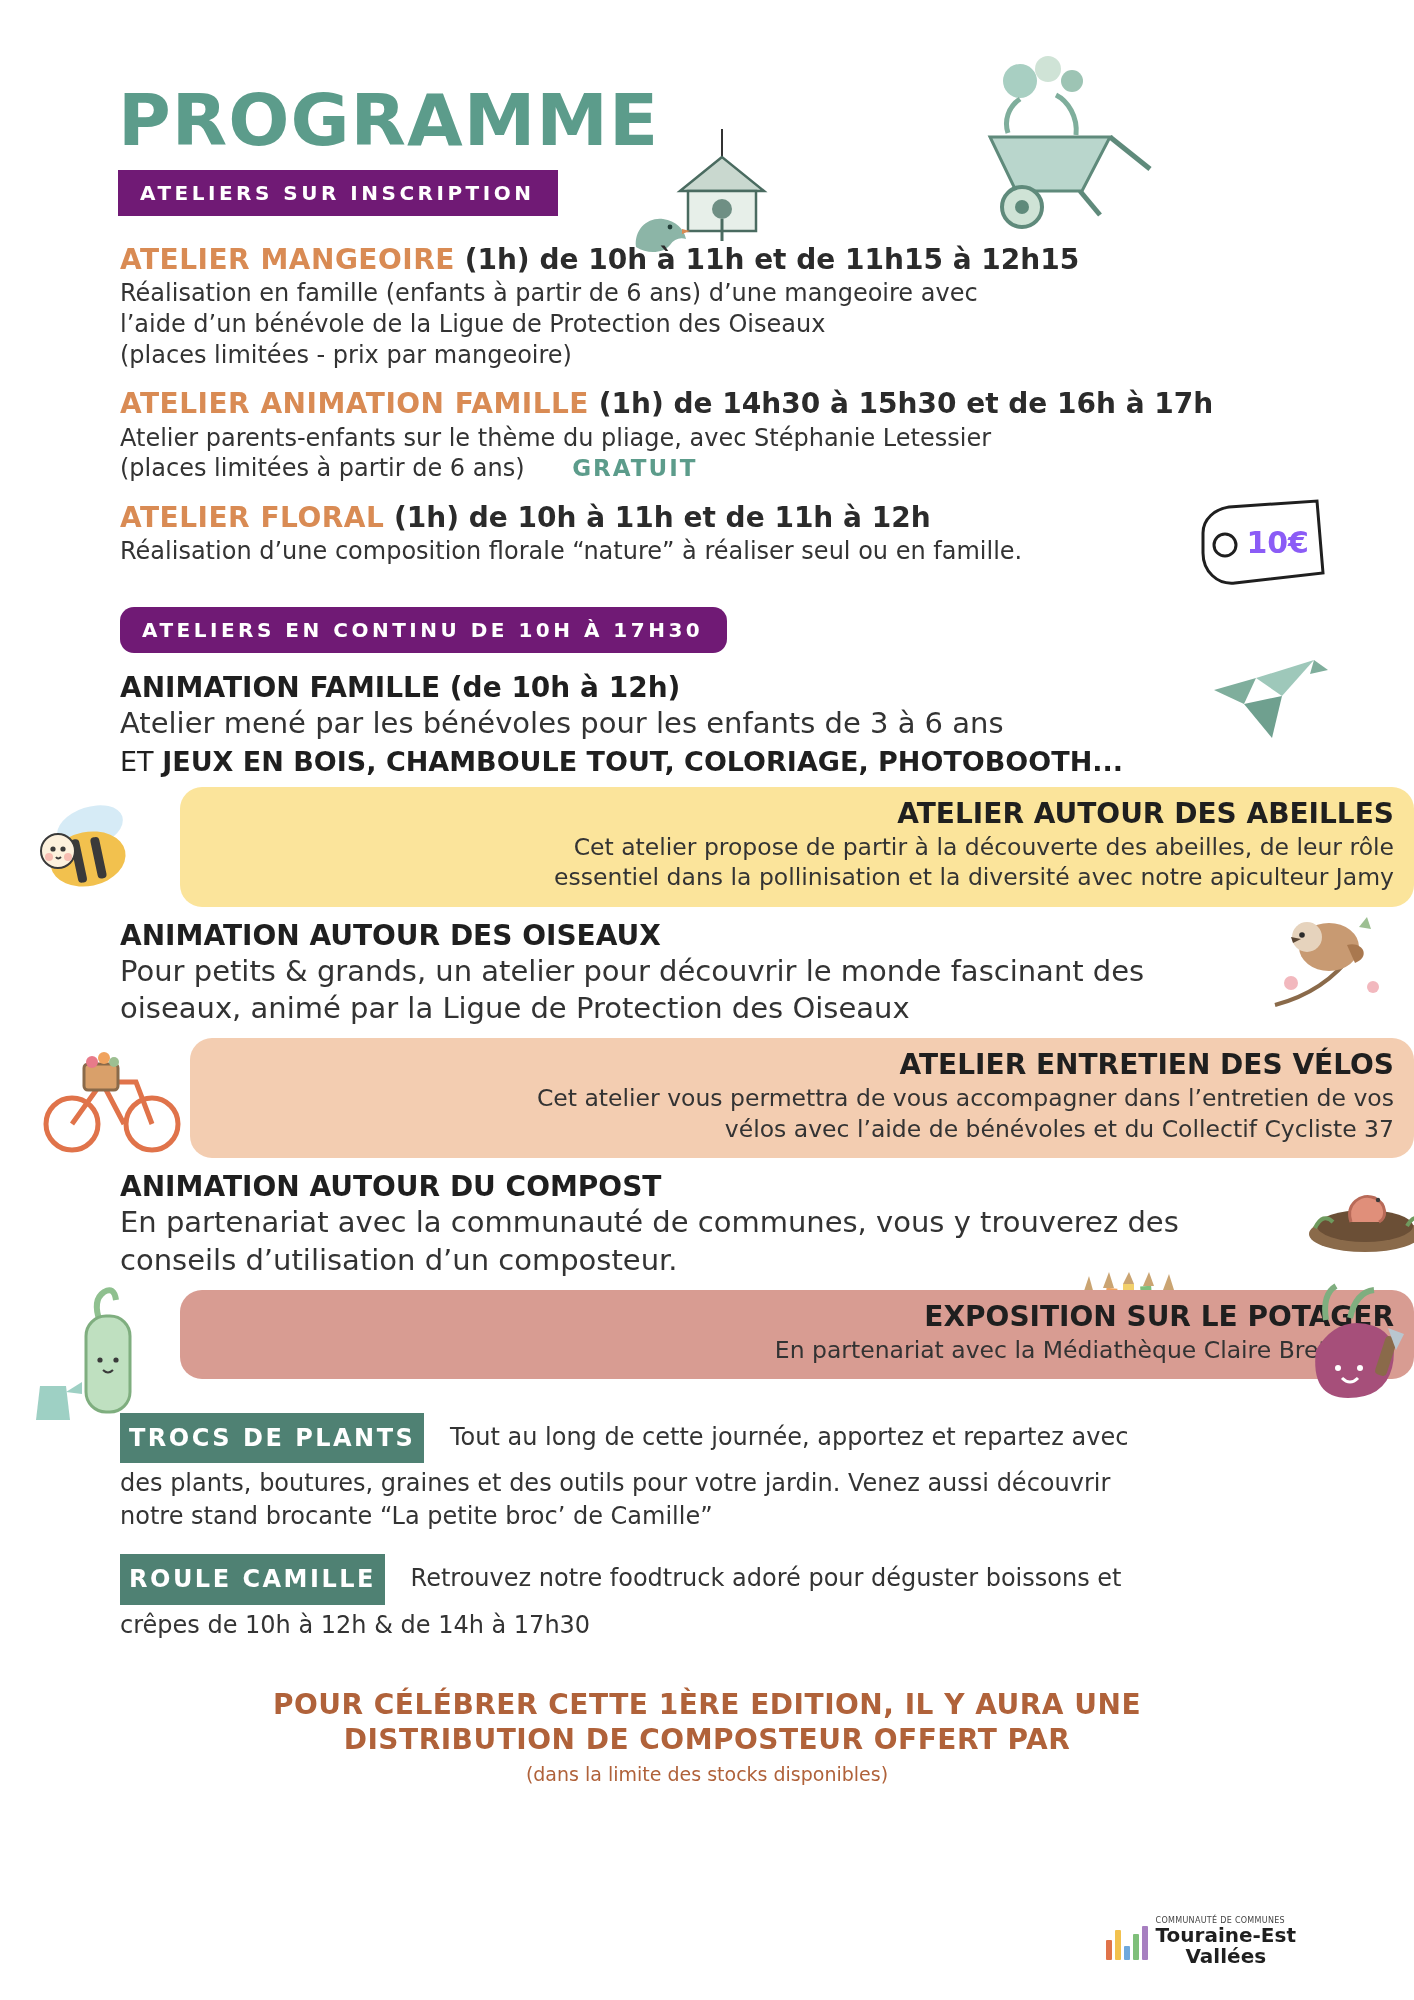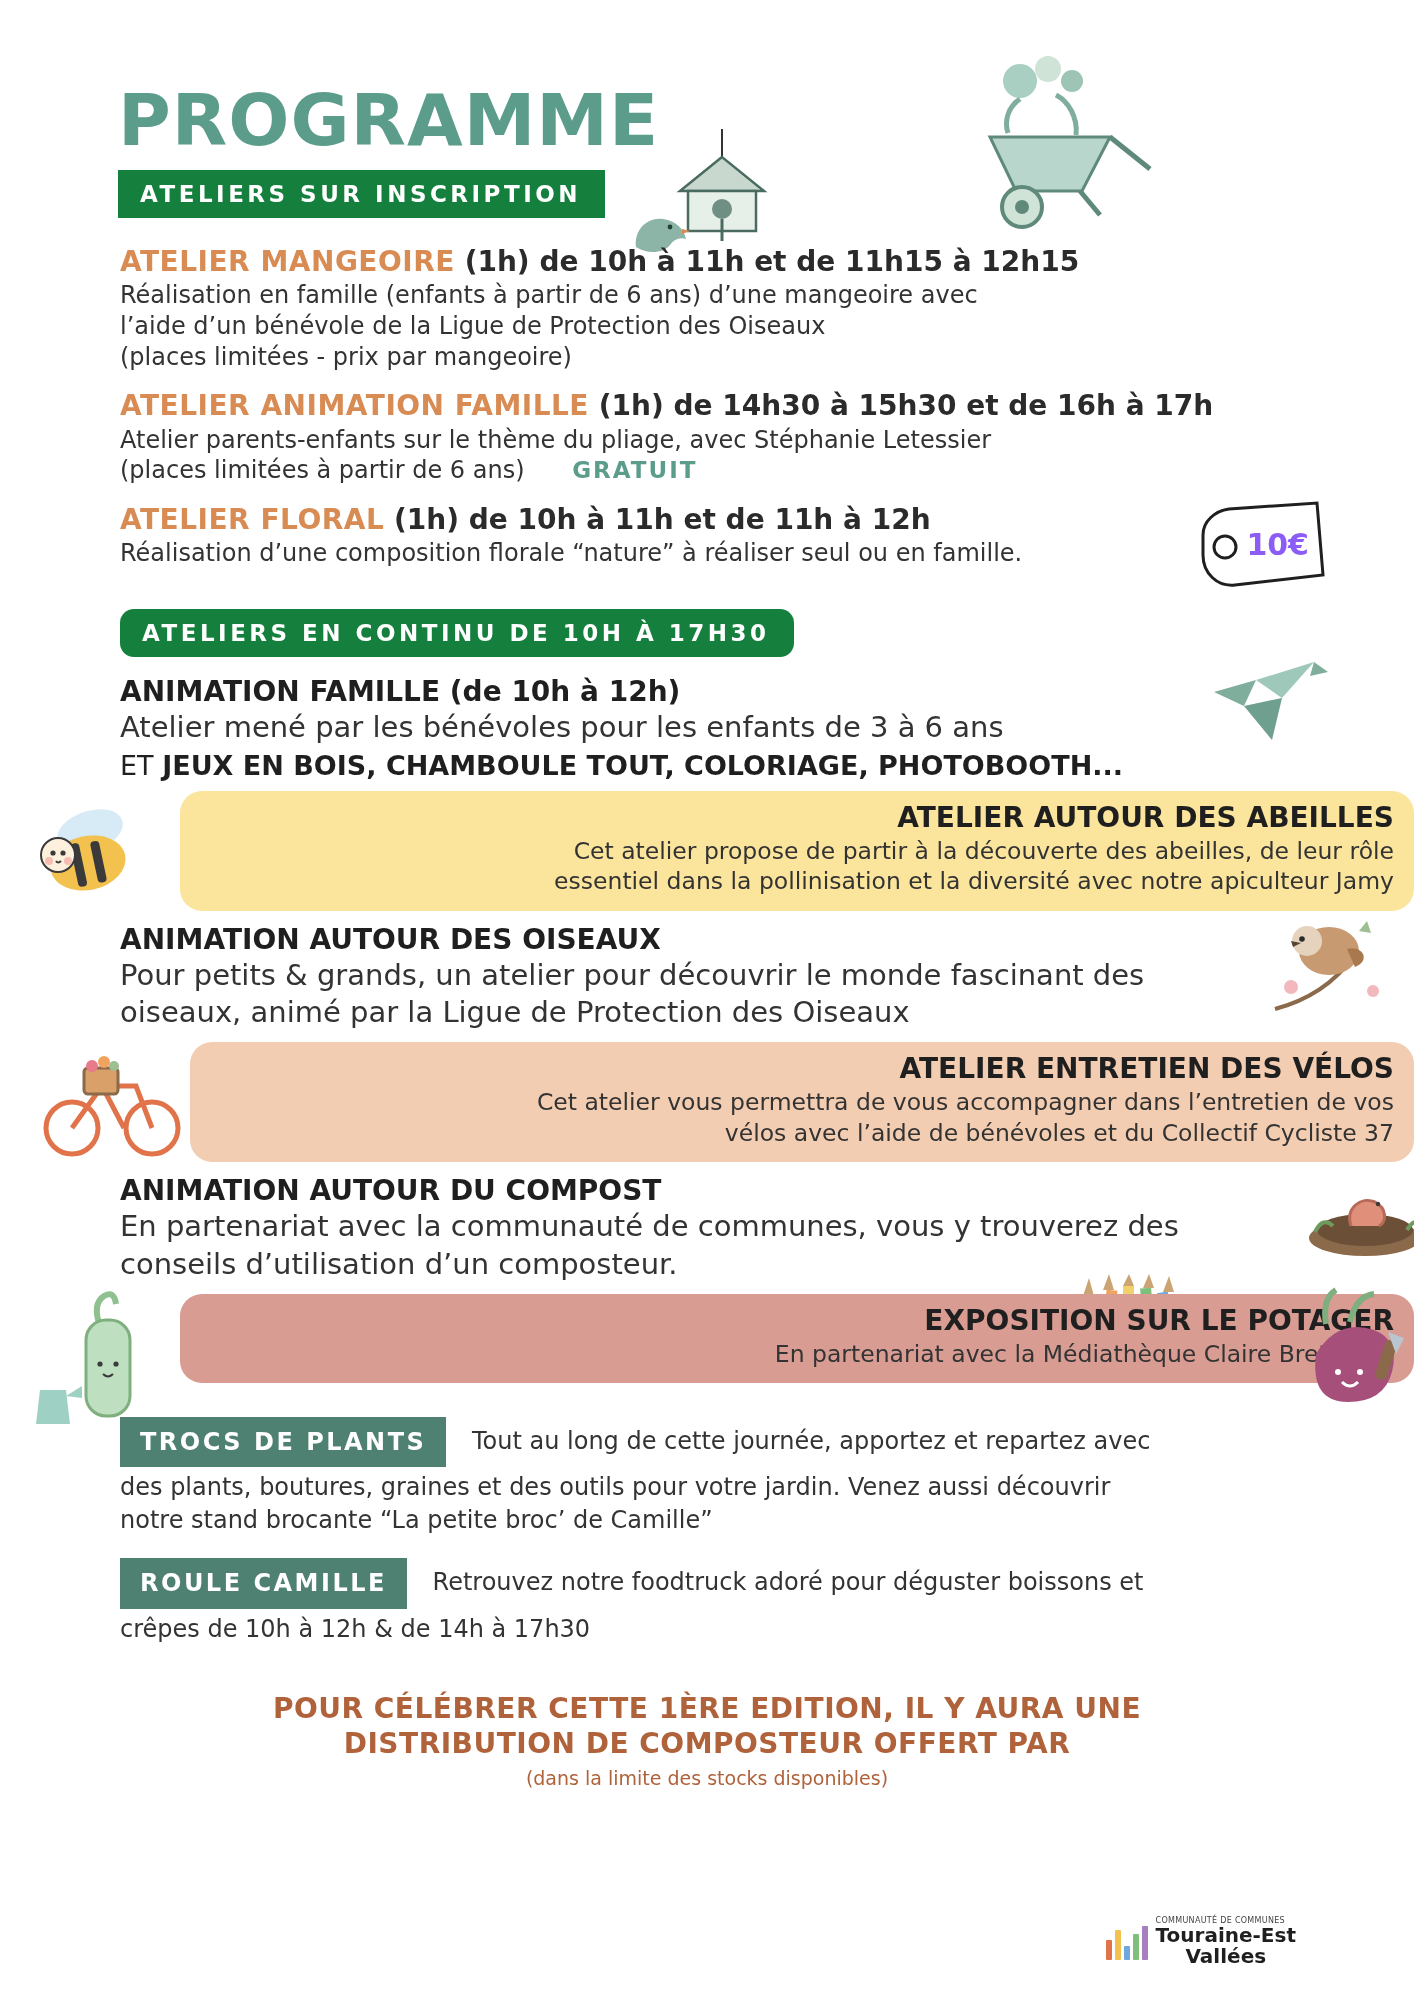--- a/index.html
+++ b/index.html
@@ -32,24 +32,24 @@
     font-family: "DejaVu Sans", sans-serif;
     font-weight: bold;
     font-size: 72px;
     letter-spacing: 1px;
     color: #5c9c8b;
     line-height: 1;
     margin: 0;
   }
   .green-band {
     display: inline-block;
-    background: #15803d;
+    background: #701a75;
     color: #ffffff;
     font-weight: bold;
-    font-size: 23px;
+    font-size: 20px;
     letter-spacing: 3.5px;
     padding: 11px 24px 11px 22px;
     margin-top: 14px;
   }
 
   
   .illus { position: absolute; }
 
   
   .sec-inscription {
@@ -133,21 +133,21 @@
 
   
   .sec-trocs { margin-top: 34px; padding-left: 120px; }
   .tag {
     display: inline-block;
     background: #4f8173;
     color: #fff;
     font-weight: bold;
     font-size: 24px;
     letter-spacing: 2.5px;
-    padding: 9px 20px;
+    padding: 9px 9px;
     vertical-align: middle;
   }
   .trocs-text {
     font-size: 24px;
     line-height: 1.35;
     color: #333;
   }
   .trocs-text .after-tag { margin-left: 18px; }
 
   

